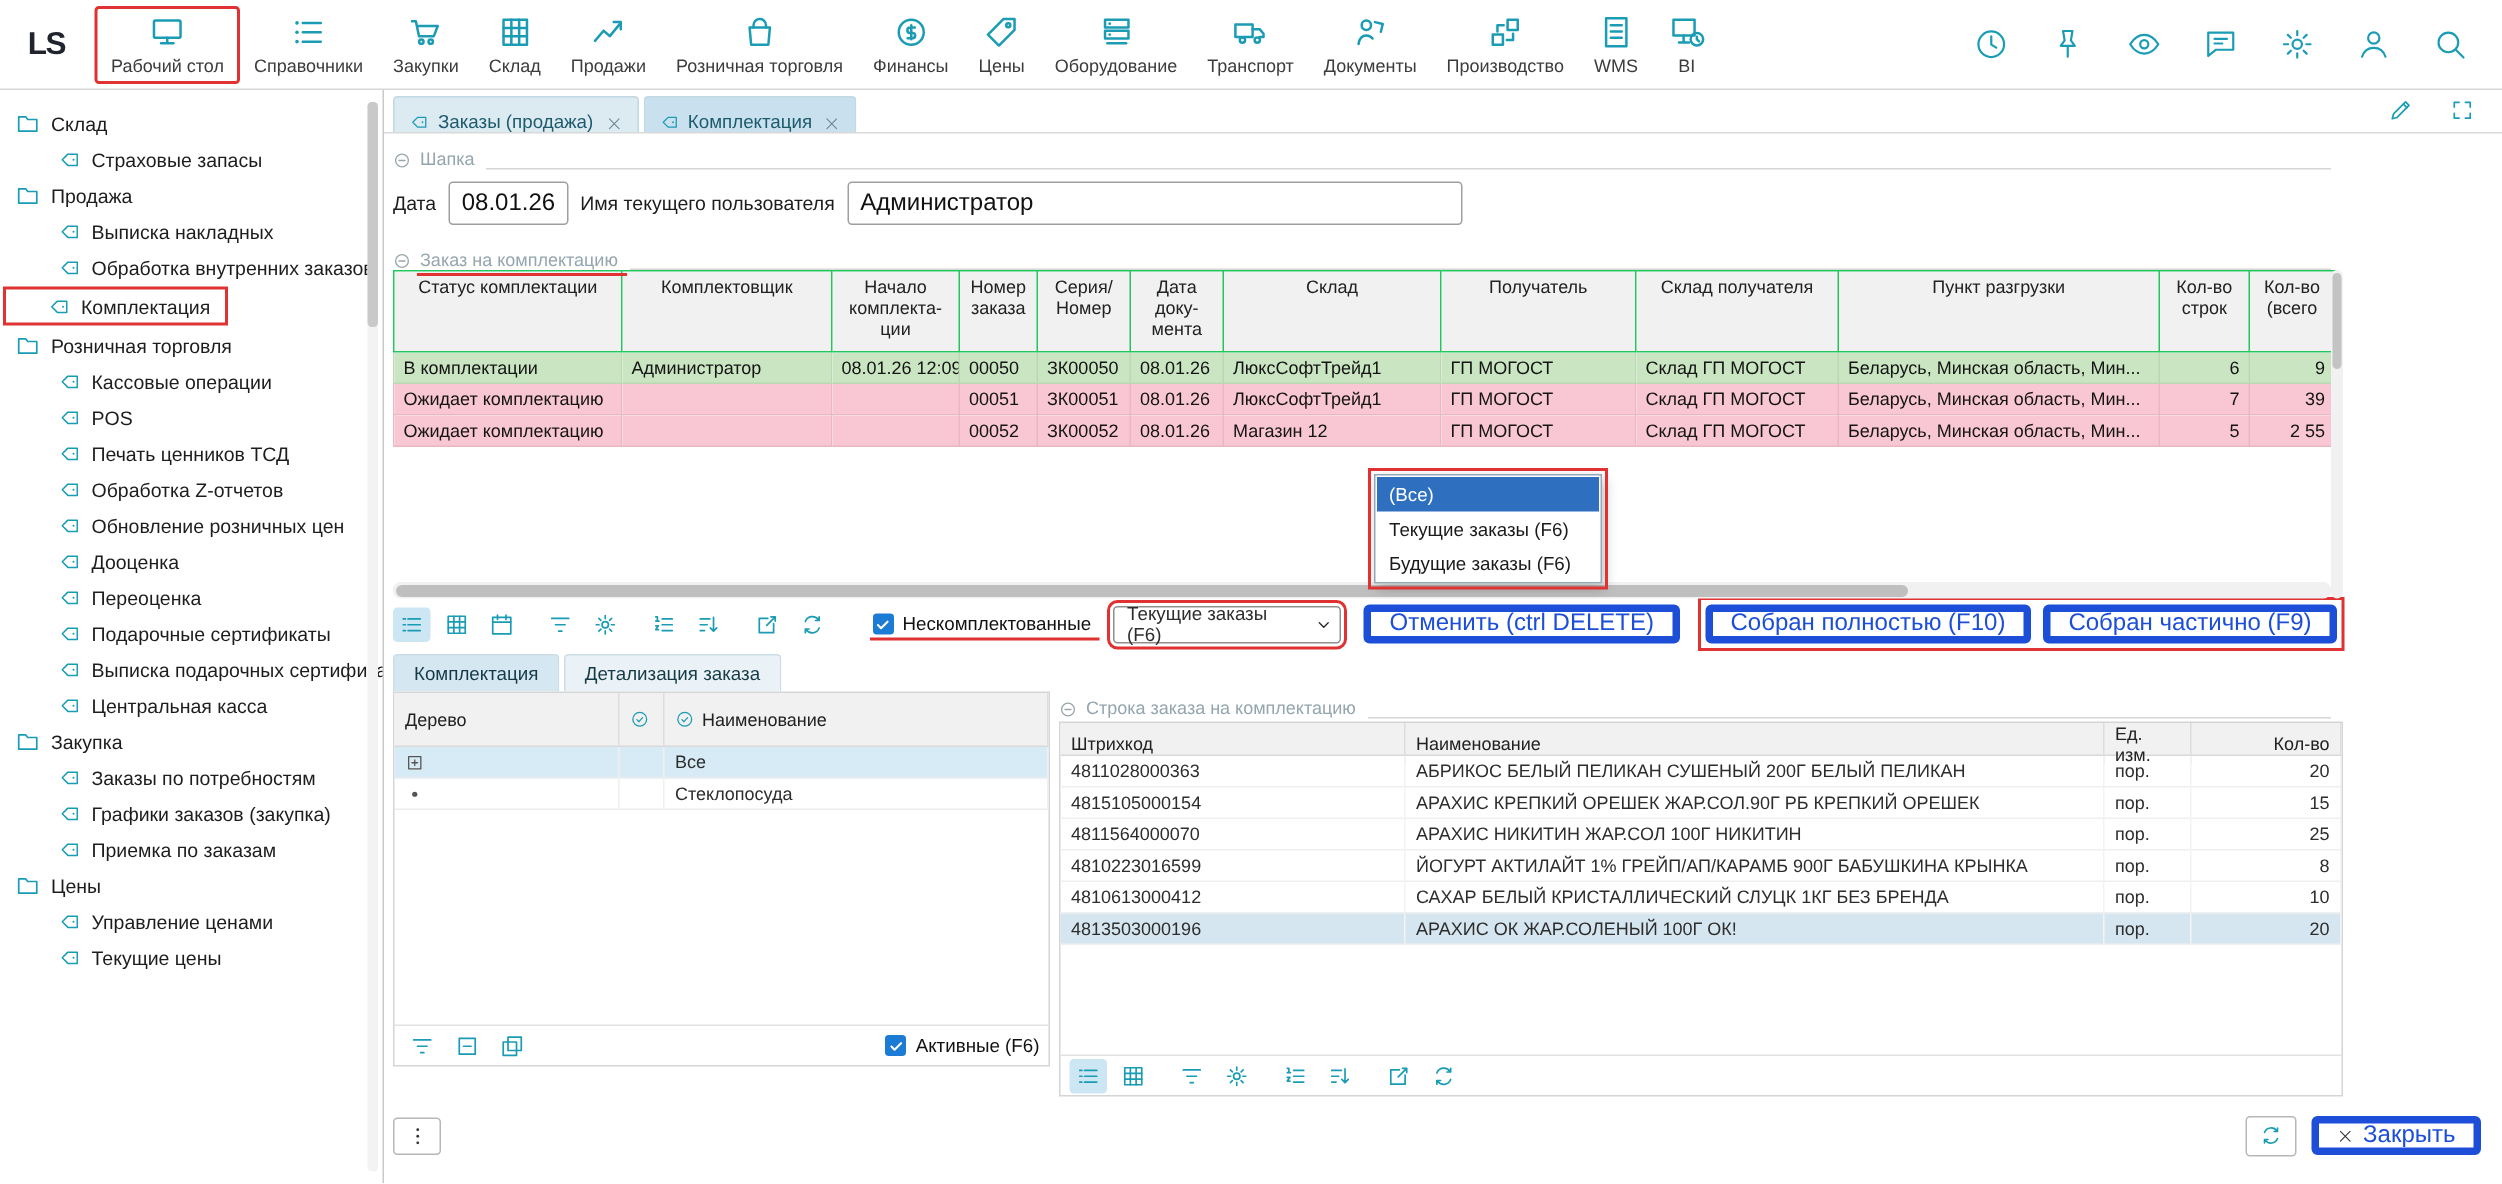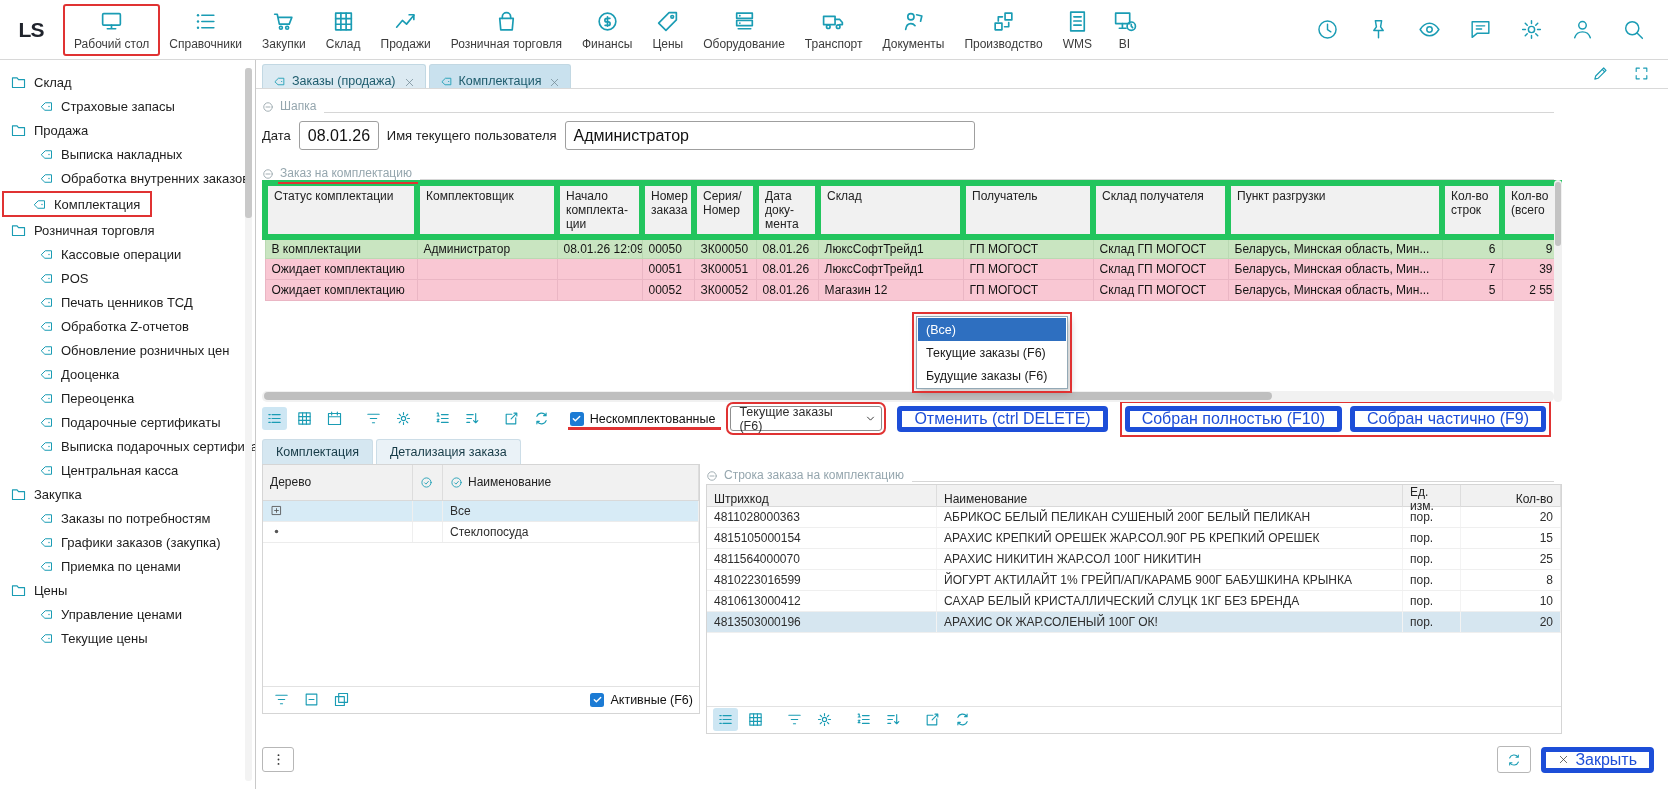--- a/index.html
+++ b/index.html
@@ -50,21 +50,21 @@
 
 .form-row{display:flex;align-items:center;gap:8px;margin:8px 0 12px}
 .field-label{font-size:13px;color:#1d1d1d}
 .input{border:1px solid #9f9f9f;border-radius:3px;background:#fff;font-size:16px;color:#111;padding:0 8px;height:29px;display:inline-flex;align-items:center}
 .input.date{width:80px}
 .input.user{width:410px}
 
 .orders-wrap{display:flex;width:1300px}
 .orders-left{width:1292px}
 .orders-table{border-collapse:collapse;table-layout:fixed;width:1292px}
-.orders-table th{background:#f1f1f1;border:6px solid #22c55e;font-weight:400;font-size:12px;text-align:left;padding:3px 6px;vertical-align:top;white-space:pre-line;height:54px;overflow:hidden;color:#222}
+.orders-table th{background:#f1f1f1;border:1px solid #22c55e;font-weight:400;font-size:12px;text-align:center;padding:3px 6px;vertical-align:top;white-space:pre-line;height:54px;overflow:hidden;color:#222}
 .orders-table td{border:1px solid #e6e6e6;font-size:12px;padding:0 6px;height:21px;white-space:nowrap;overflow:hidden;color:#141414}
 .orders-table tr.green td{background:#c9e5c1;border-color:#bad9b3}
 .orders-table tr.pink td{background:#f9c7d3;border-color:#eab6c4}
 td.num{text-align:right}
 .orders-filler{height:90px}
 .hscroll{height:11px;background:#f1f1f1;border-radius:5px;position:relative}
 .hscroll .thumb{position:absolute;left:2px;top:1.5px;height:8px;width:78%;background:#bfbfbf;border-radius:4px}
 .vscroll{width:8px;background:#f1f1f1;position:relative;border-radius:4px}
 .vscroll .thumb{position:absolute;top:2px;left:1px;width:6px;height:64px;background:#c3c3c3;border-radius:3px}
 
@@ -73,21 +73,21 @@
 .tool-btn{width:25px;height:23px;display:flex;align-items:center;justify-content:center;color:#1a9cb4;border-radius:3px;cursor:pointer}
 .tool-btn .icon{width:17px;height:17px}
 .tool-btn.active{background:#cde6f3}
 .gap-after{margin-right:9px}
 .checkbox{display:inline-flex;align-items:center;gap:6px;font-size:12.5px;color:#111;cursor:pointer}
 .cb-box{width:14px;height:14px;background:#1c7bd4;border-radius:2.5px;display:inline-flex;align-items:center;justify-content:center;flex:none}
 .cb-box svg{width:11px;height:11px;fill:none;stroke:#fff;stroke-width:3;stroke-linecap:round;stroke-linejoin:round}
 .select{display:flex;align-items:center;justify-content:space-between;gap:6px;width:152px;height:25px;border:1px solid #8f8f8f;border-radius:3px;padding:0 4px 0 8px;font-size:12.5px;background:#fff;cursor:pointer;outline:2px solid #e03232;outline-offset:2px;margin:0 10px}
 .select .chev{width:13px;height:13px;color:#222}
 .btn{height:26px;border:5px solid #1d4ed8;border-radius:4px;background:#fff;font-size:16px;color:#1d4ed8;padding:0 12px;display:inline-flex;align-items:center;gap:6px;cursor:pointer;white-space:nowrap}
-.btn-pair{display:flex;gap:8px;outline:2px solid #e03232;outline-offset:3px;margin-left:12px;margin-right:16px}
+.btn-pair{display:flex;gap:8px;outline:2px solid #e03232;outline-offset:3px;margin-left:12px;margin-right:4px}
 
 .detail-tabs{display:flex;gap:3px;margin-top:3px}
 .detail-tab{height:25px;padding:0 13px;display:flex;align-items:center;font-size:12.5px;color:#153a46;background:#eaf2f7;border:1px solid #ccdde7;border-bottom:none;border-radius:3px 3px 0 0;cursor:pointer}
 .detail-tab.active{background:#d5e7f1}
 .bottom-panels{display:flex;gap:6px;width:1300px}
 .panel{display:flex;flex-direction:column}
 .panel.groups{width:438px;flex:none}
 .panel.lines{flex:1;min-width:0}
 .panel .section-head{margin-bottom:2px}
 .panel-frame{border:1px solid #d5d5d5;height:250px;display:flex;flex-direction:column;background:#fff}
@@ -487,21 +487,21 @@
           </span>
      <span class="side-label">Графики заказов (закупка)</span>
    </div>
         <div class="side-item leaf">
      <span class="icon sicon">
             <svg viewBox="0 0 24 24">
               <path d="M4 12l6-6h10v12H10z"></path>
               <circle cx="16" cy="12" r="1.1" fill="currentColor" stroke="none"></circle>
             </svg>
           </span>
-     <span class="side-label">Приемка по ценами</span>
+     <span class="side-label">Приемка по заказам</span>
    </div>
         <div class="side-item folder">
      <span class="icon sicon">
             <svg viewBox="0 0 24 24">
               <path d="M3.5 5.5h6.5l2 2.5h8.5v11h-17z"></path>
             </svg>
           </span>
      <span class="side-label">Цены</span>
    </div>
         <div class="side-item leaf">

